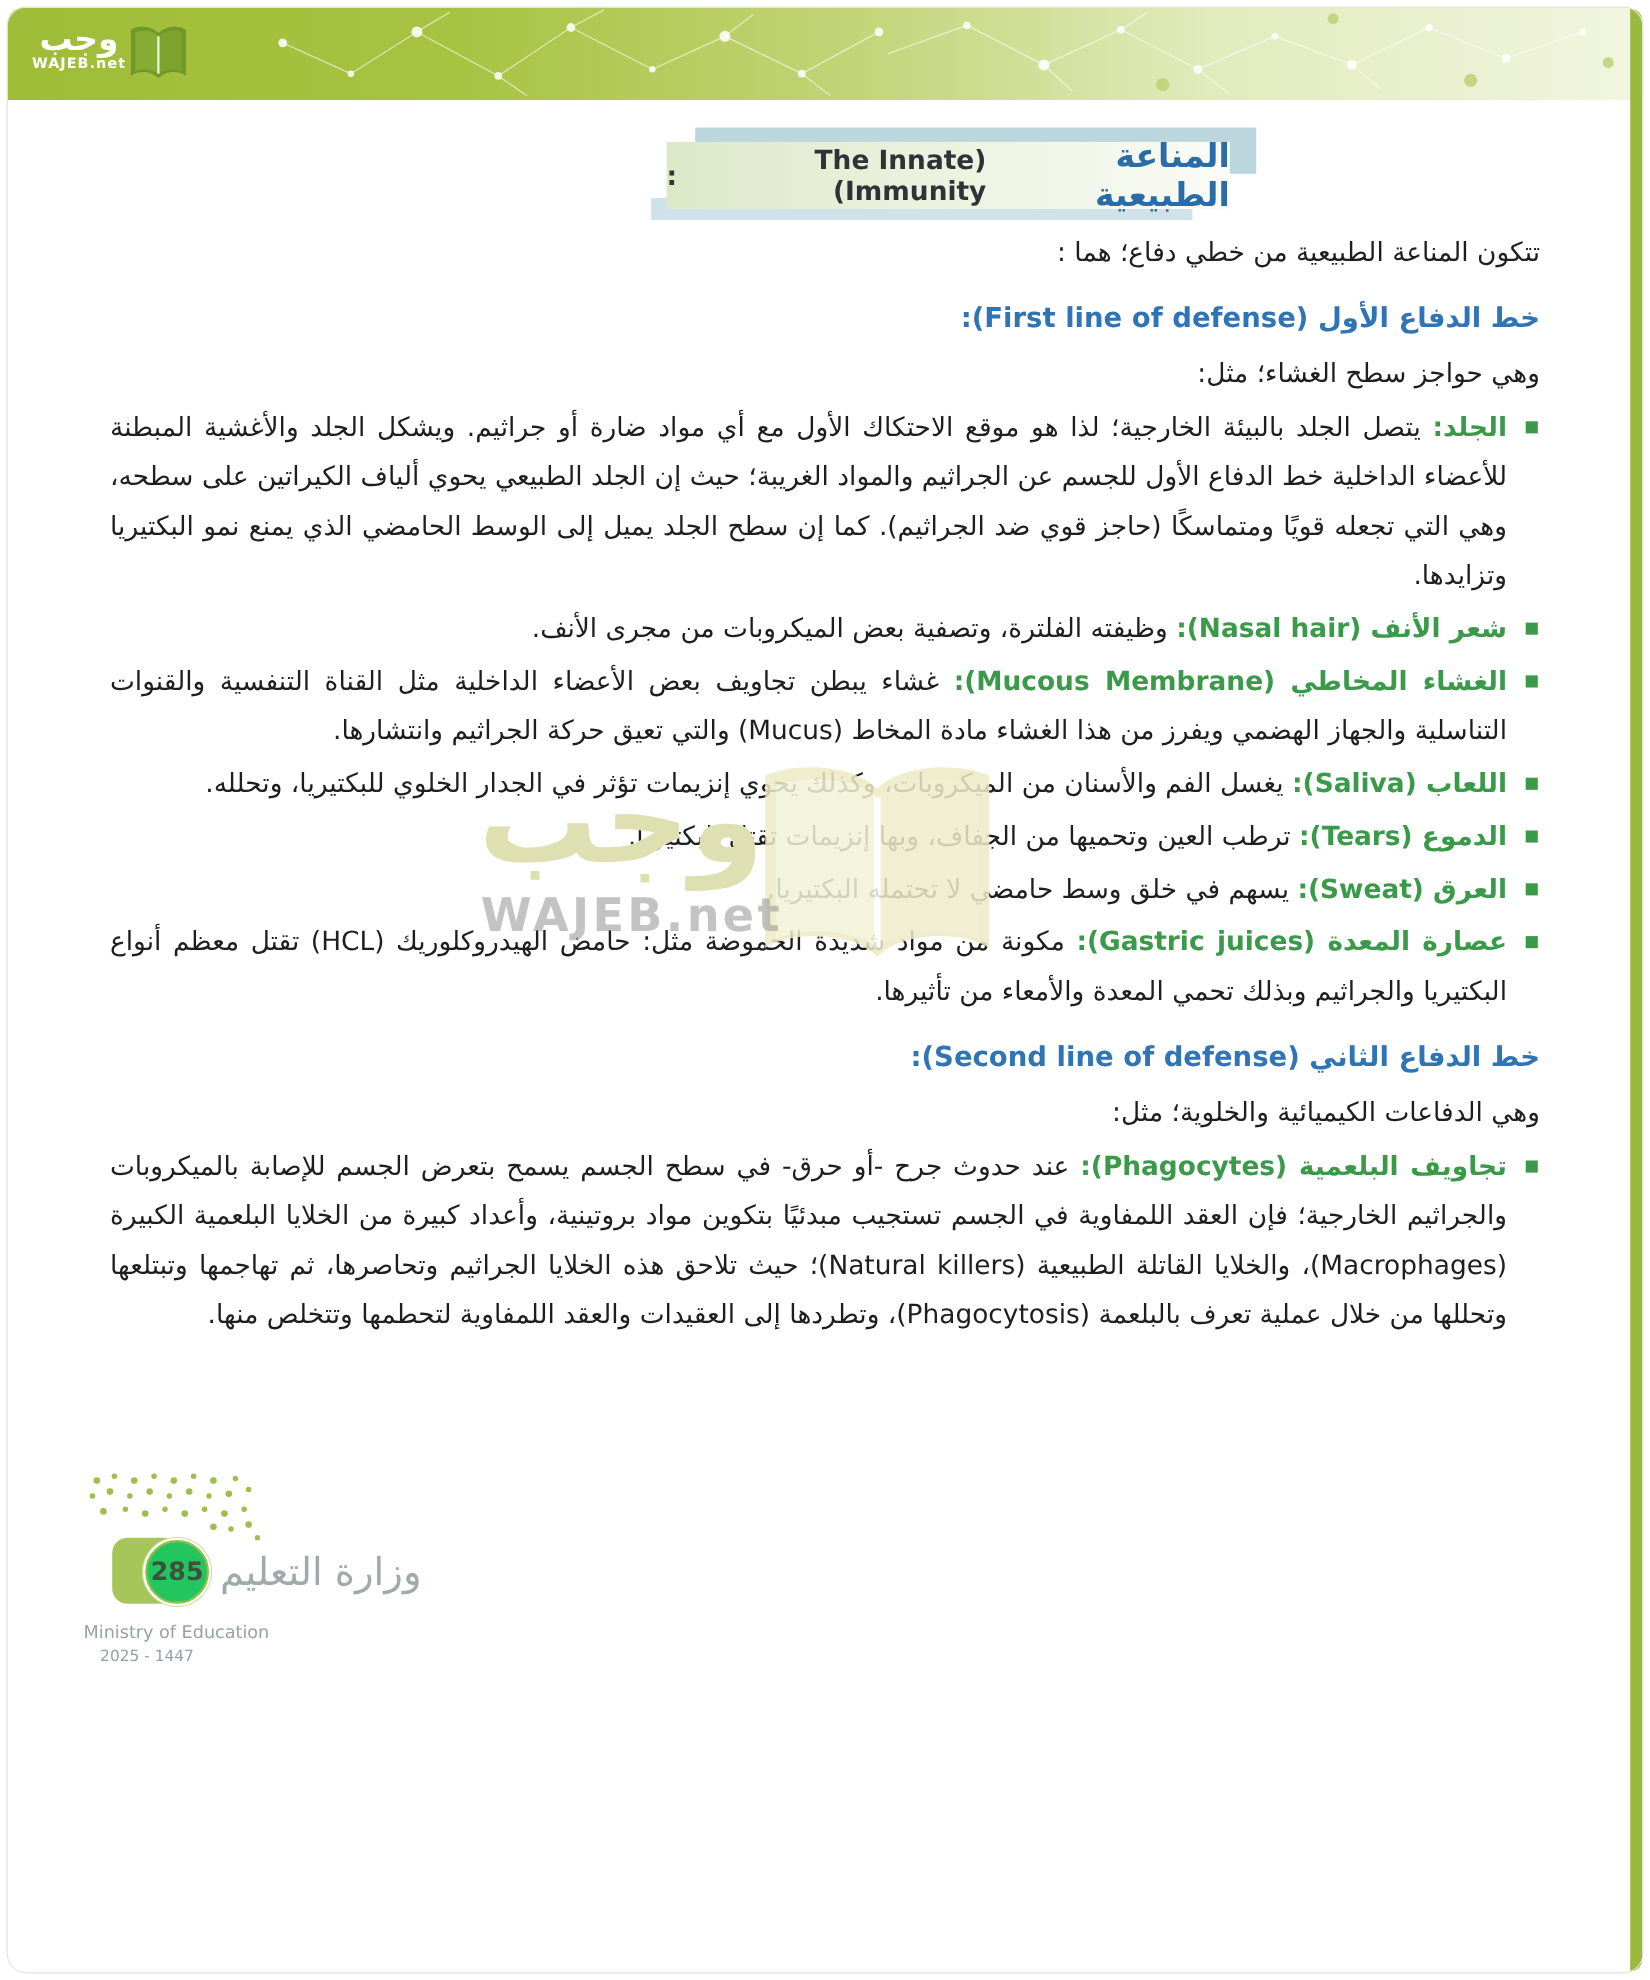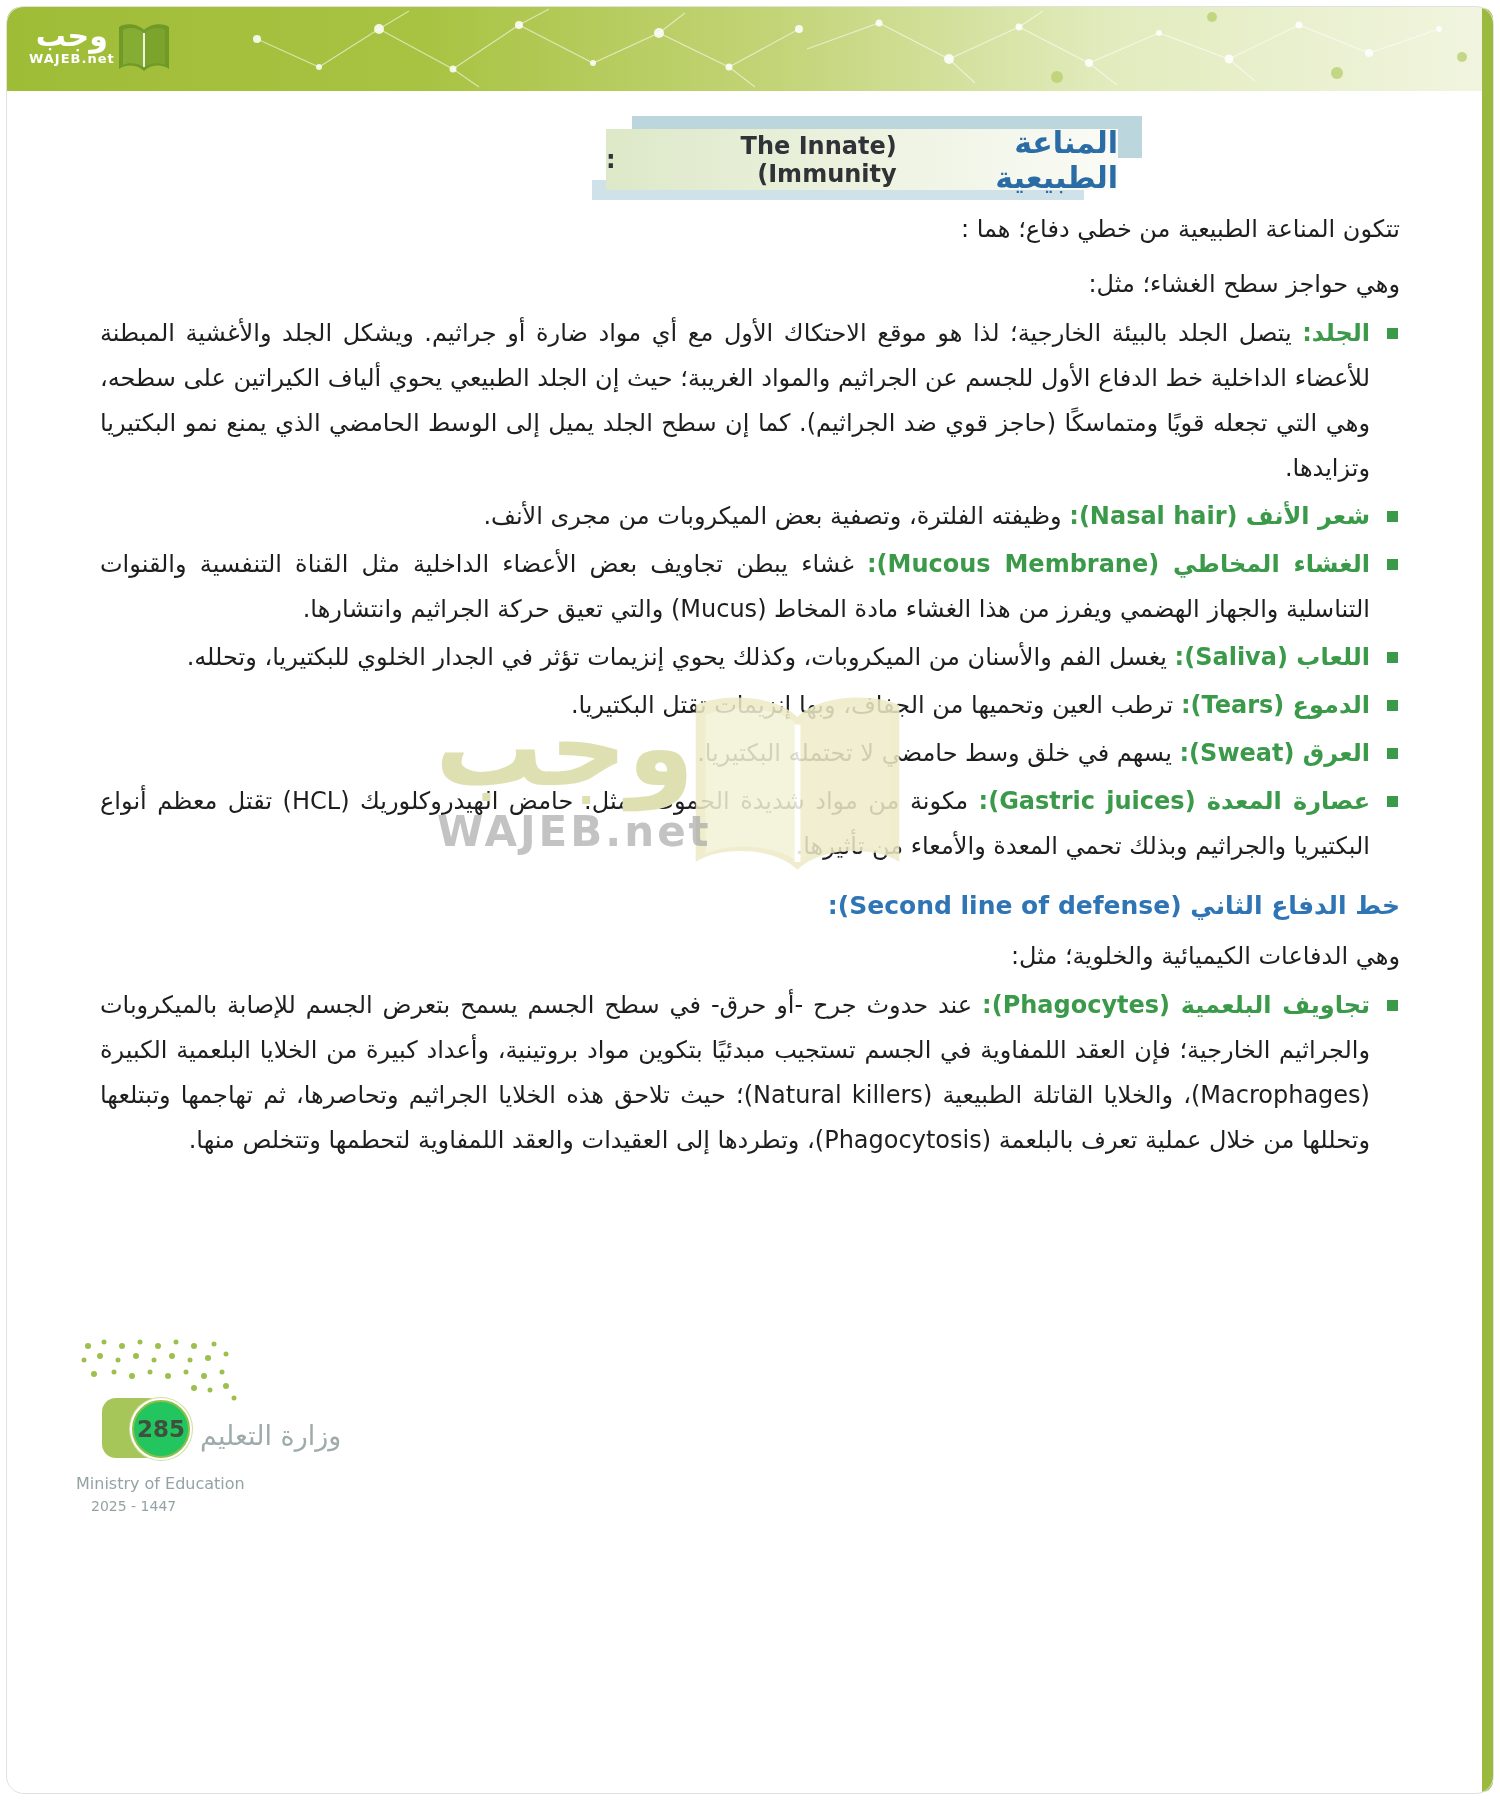--- a/index.html
+++ b/index.html
@@ -69,21 +69,21 @@
   .footer { position:absolute; left:68px; top:1338px; width:320px; height:200px; }
   .moe-dots { position:absolute; left:6px; top:0; }
   .moe-mark { position:absolute; left:34px; top:60px; width:60px; height:60px; background:#a6c659; border-radius:14px; }
   .page-badge {
     position:absolute; left:64px; top:62px; width:58px; height:58px;
     background:#22c55e; border:2px solid #8fbf4a; border-radius:50%;
     box-shadow:0 0 0 2px #ffffff, 0 0 0 3px #cde0a2;
     display:flex; align-items:center; justify-content:center;
     font-size:23px; font-weight:bold; color:#40503f;
   }
-  .moe-ar { position:absolute; left:132px; top:82px; font-size:27px; color:#9fabab; direction:rtl; }
+  .moe-ar { position:absolute; left:132px; top:72px; font-size:35px; color:#9fabab; direction:rtl; }
   .moe-en { position:absolute; left:8px; top:136px; font-size:16px; color:#93a3a3; }
   .moe-year { position:absolute; left:8px; top:160px; font-size:14px; color:#93a3a3;margin-left:15px; }
 </style>
 </head>
 <body>
 
 <div class="page">
 
   <header class="banner">
     <svg class="net" width="1486" height="84" viewBox="0 0 1486 84">
@@ -141,20 +141,21 @@
       <span class="t-ar">المناعة الطبيعية</span>
       <span class="t-en">(The Innate Immunity)</span>
       <span class="t-colon">:</span>
     </div>
   </div>
 
   <main class="content" dir="rtl">
 
     <p class="intro">تتكون المناعة الطبيعية من خطي دفاع؛ هما :</p>
 
+    <h3 class="sec-head">خط الدفاع الأول (First line of defense):</h3>
     <p class="lead">وهي حواجز سطح الغشاء؛ مثل:</p>
 
     <div class="item">
       <span class="bullet"></span>
       <span class="term">الجلد:</span>
       <span class="itext">يتصل الجلد بالبيئة الخارجية؛ لذا هو موقع الاحتكاك الأول مع أي مواد ضارة أو جراثيم. ويشكل الجلد والأغشية المبطنة للأعضاء الداخلية خط الدفاع الأول للجسم عن الجراثيم والمواد الغريبة؛ حيث إن الجلد الطبيعي يحوي ألياف الكيراتين على سطحه، وهي التي تجعله قويًا ومتماسكًا (حاجز قوي ضد الجراثيم). كما إن سطح الجلد يميل إلى الوسط الحامضي الذي يمنع نمو البكتيريا وتزايدها.</span>
     </div>
 
     <div class="item">
       <span class="bullet"></span>

